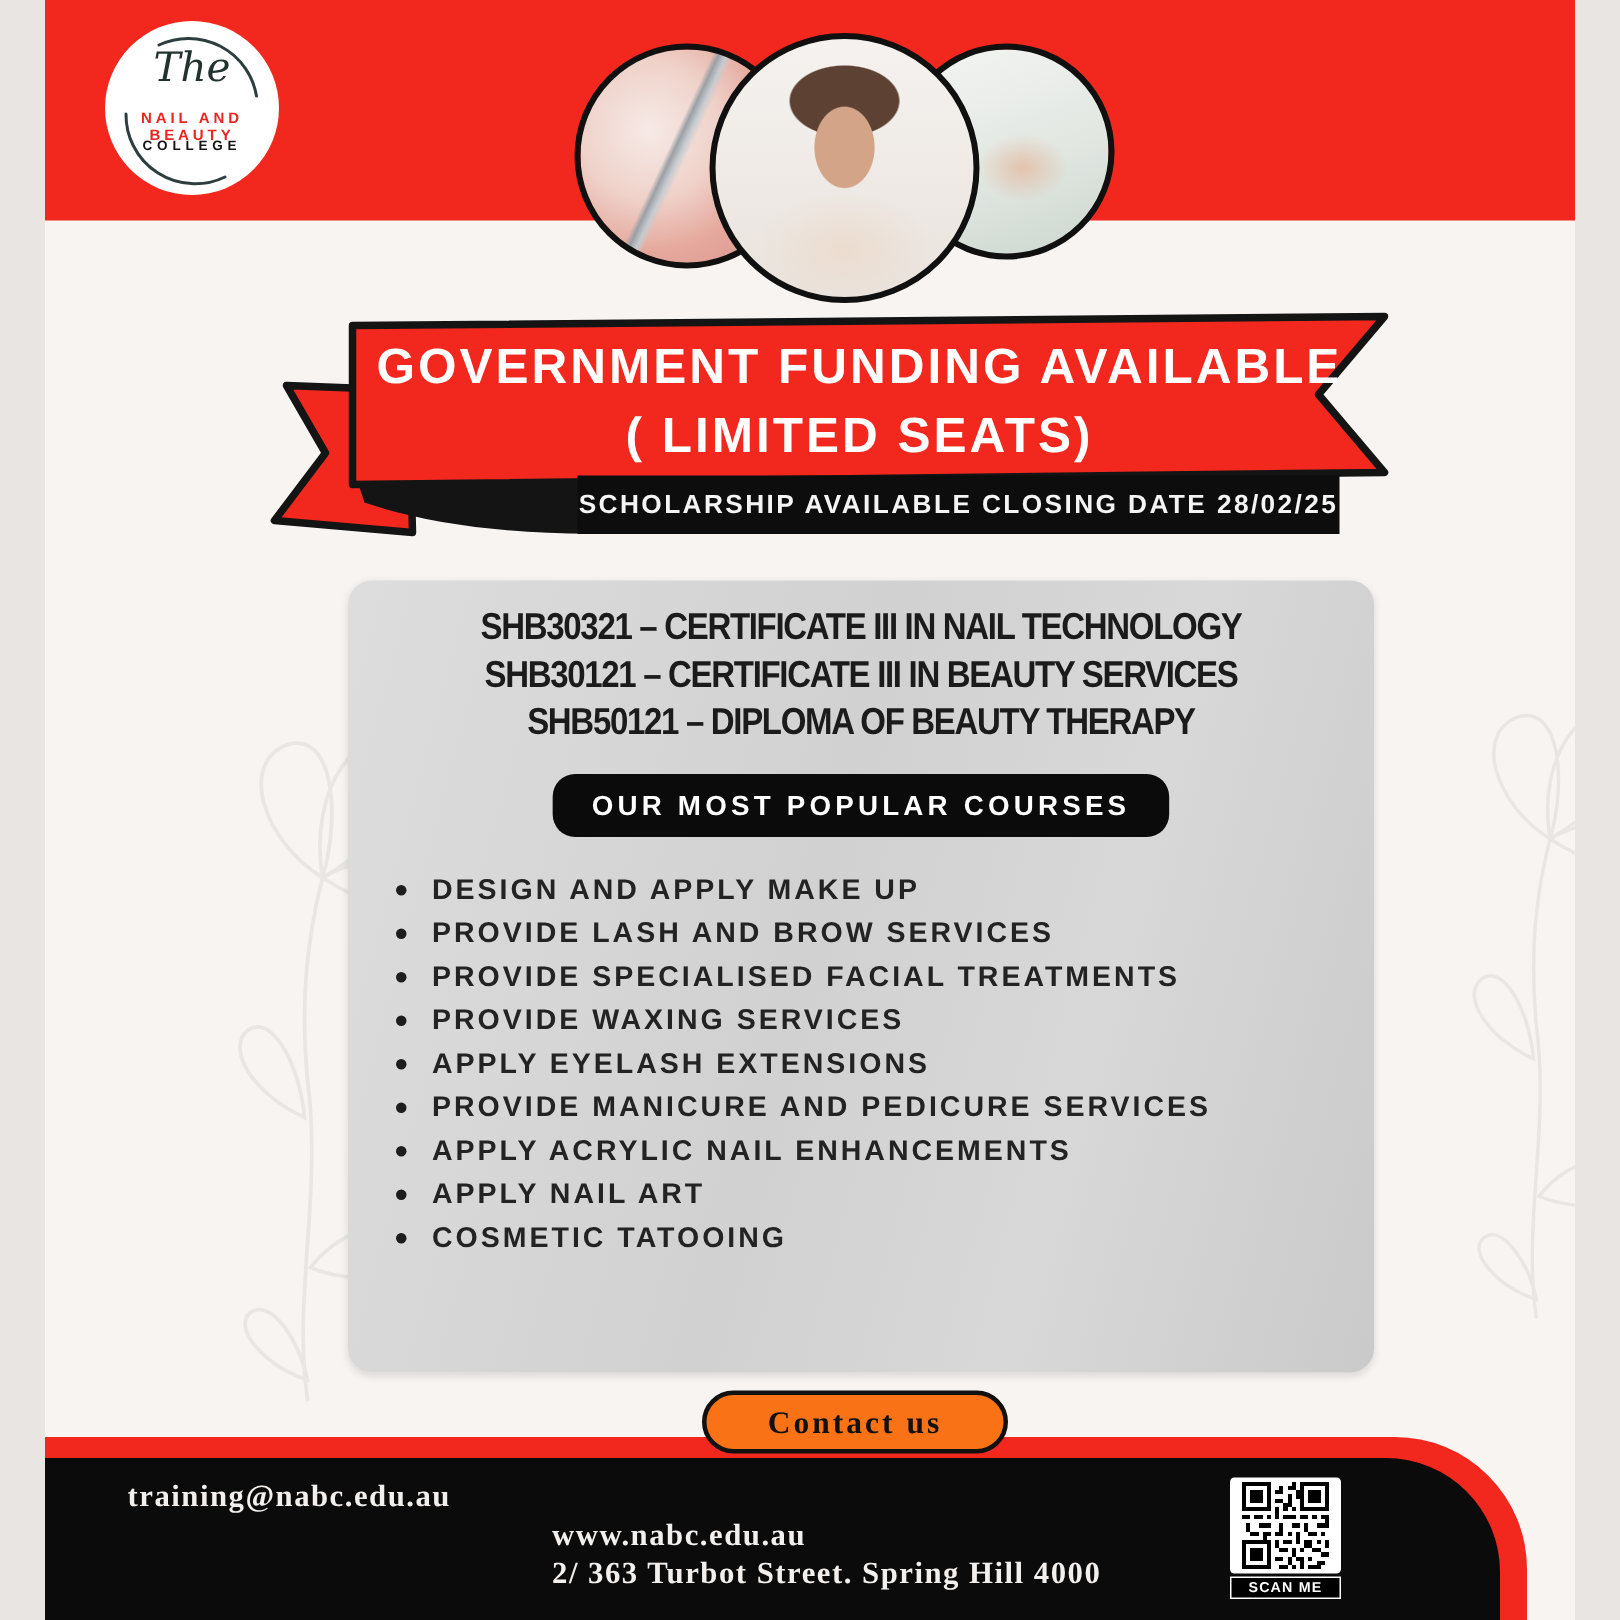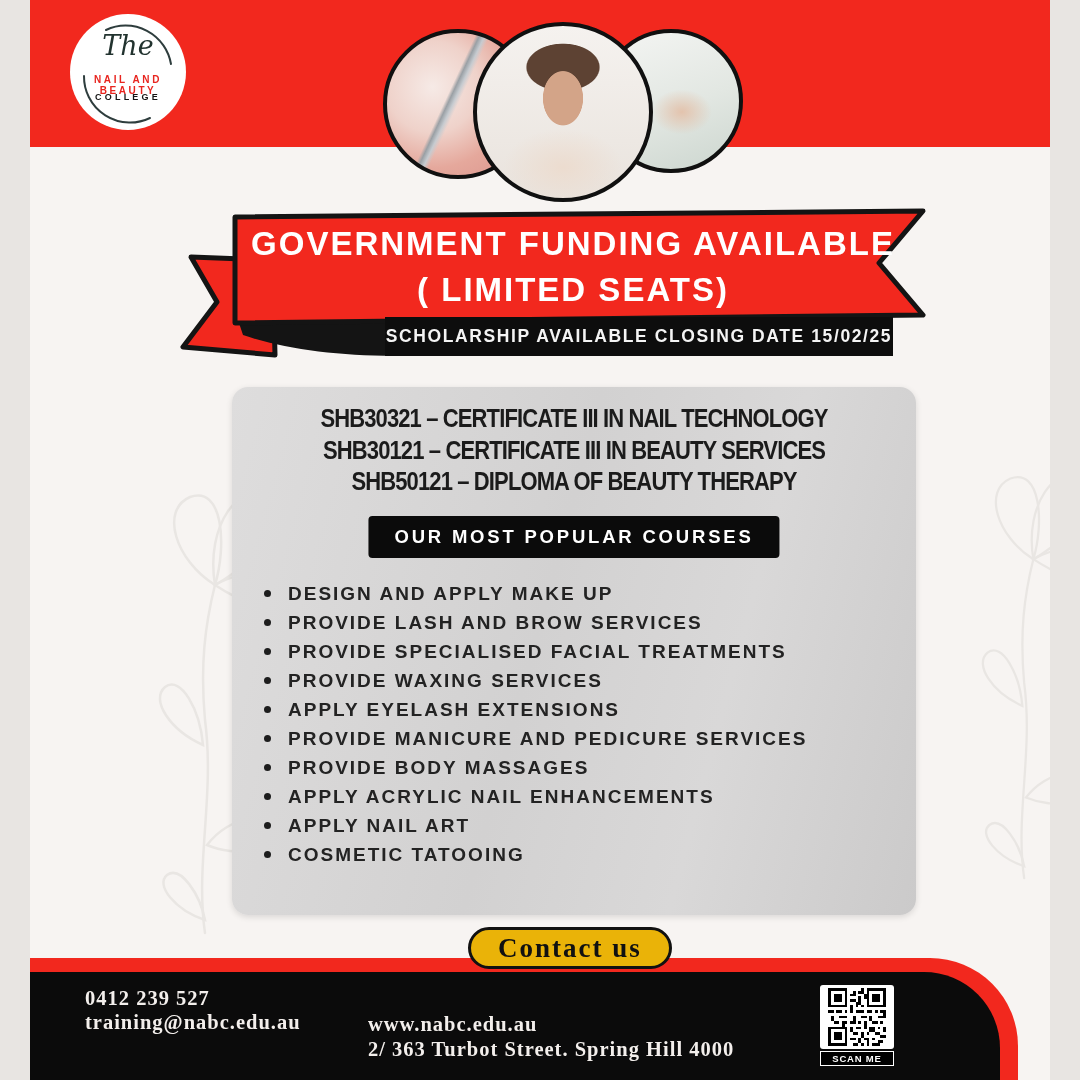--- a/index.html
+++ b/index.html
@@ -43,35 +43,35 @@
     display:flex;align-items:center;justify-content:center;}
   
   .panel{position:absolute;left:202px;top:387px;width:684px;height:528px;border-radius:16px;z-index:2;
     background:linear-gradient(105deg,#dedddd 0%,#d2d1d1 45%,#d9d8d8 70%,#cbcaca 100%);
     box-shadow:0 2px 6px rgba(0,0,0,0.12);}
   .course-lines{position:absolute;left:0;top:16px;width:100%;text-align:center;
     color:#1b1b1b;font-weight:bold;font-size:25px;line-height:31.5px;letter-spacing:-1px;
     transform:scaleX(0.88);transform-origin:center top;}
   .popular-pill{position:absolute;left:50%;top:129px;transform:translateX(-50%);
     background:#0b0b0b;color:#fff;height:42px;line-height:42px;padding:0 26px;
-    border-radius:4px;font-size:18.5px;font-weight:bold;letter-spacing:2.8px;white-space:nowrap;}
+    border-radius:15px;font-size:18.5px;font-weight:bold;letter-spacing:2.8px;white-space:nowrap;}
   .bullets{position:absolute;left:32px;top:192px;margin:0;padding:0;list-style:none;}
   .bullets li{display:flex;align-items:center;height:29px;
     color:#232323;font-size:19px;font-weight:bold;letter-spacing:2px;white-space:nowrap;}
   .bullets li::before{content:"";width:7px;height:7px;border-radius:50%;background:#1d1d1d;
     margin-right:17px;flex:0 0 auto;}
   
   .floral{position:absolute;z-index:1;}
   .floral-left{left:25px;top:465px;}
   .floral-right{left:875px;top:405px;}
   
   .contact-pill{position:absolute;left:540px;top:948px;transform:translate(-50%,-50%);z-index:10;
-    width:204px;height:42px;background:#eab308;border:3px solid #111;border-radius:23px;
+    width:204px;height:42px;background:#f97316;border:3px solid #111;border-radius:23px;
     display:flex;align-items:center;justify-content:center;
-    font-family:"Liberation Serif",serif;font-weight:bold;font-size:27px;letter-spacing:2px;color:#111;}
+    font-family:"Liberation Serif",serif;font-weight:bold;font-size:21px;letter-spacing:2px;color:#111;}
   .footer-red{position:absolute;left:0;top:958px;width:988px;height:122px;background:#f2281e;
     border-top-right-radius:88px;z-index:3;}
   .footer-black{position:absolute;left:0;top:972px;width:970px;height:108px;background:#0b0b0b;
     border-top-right-radius:76px;z-index:4;}
   .footer-text{position:absolute;z-index:6;color:#f3efec;
     font-family:"Liberation Serif",serif;font-weight:bold;font-size:20.5px;letter-spacing:1px;}
   .footer-col-left{left:55px;top:986px;line-height:24px;}
   .footer-col-mid{left:338px;top:1012px;line-height:25px;}
   .qr-box{position:absolute;left:790px;top:985px;width:74px;height:64px;background:#fff;border-radius:3px;
     z-index:6;display:flex;align-items:center;justify-content:center;}
@@ -106,37 +106,36 @@
 
     <polygon points="95,55 16,52 42,97 8,142 100,150 98,70" fill="#f2281e" stroke="#141414" stroke-width="5" stroke-linejoin="round"></polygon>
 
     <path d="M62,112 C180,96 330,98 432,112 C330,158 160,162 68,130 Z" fill="#141414"></path>
 
     <path d="M60,12 L748,6 L704,58 L748,110 L60,118 Z" fill="#f2281e" stroke="#141414" stroke-width="5" stroke-linejoin="round"></path>
     <text x="398" y="50" font-size="33" text-anchor="middle">GOVERNMENT FUNDING AVAILABLE</text>
     <text x="398" y="96" font-size="33" text-anchor="middle">( LIMITED SEATS)</text>
   </svg>
 
-  <div class="sub-banner">SCHOLARSHIP AVAILABLE CLOSING DATE 15/02/25</div>
+  <div class="sub-banner">SCHOLARSHIP AVAILABLE CLOSING DATE 28/02/25</div>
 
   <div class="panel">
     <div class="course-lines">
       <div>SHB30321 – CERTIFICATE III IN NAIL TECHNOLOGY</div>
       <div>SHB30121 – CERTIFICATE III IN BEAUTY SERVICES</div>
       <div>SHB50121 – DIPLOMA OF BEAUTY THERAPY</div>
     </div>
     <div class="popular-pill">OUR MOST POPULAR COURSES</div>
     <ul class="bullets">
       <li>DESIGN AND APPLY MAKE UP</li>
       <li>PROVIDE LASH AND BROW SERVICES</li>
       <li>PROVIDE SPECIALISED FACIAL TREATMENTS</li>
       <li>PROVIDE WAXING SERVICES</li>
       <li>APPLY EYELASH EXTENSIONS</li>
       <li>PROVIDE MANICURE AND PEDICURE SERVICES</li>
-      <li>PROVIDE BODY MASSAGES</li>
       <li>APPLY ACRYLIC NAIL ENHANCEMENTS</li>
       <li>APPLY NAIL ART</li>
       <li>COSMETIC TATOOING</li>
     </ul>
   </div>
 
   <svg width="0" height="0" style="position:absolute">
     <defs>
       <g id="floral-art" fill="none" stroke="#e9e6e3" stroke-width="2.5" stroke-linecap="round">
         <path d="M150,468 C140,400 160,330 150,255 C145,200 150,160 160,120"></path>
@@ -155,21 +154,20 @@
   <svg class="floral floral-right" width="220" height="510" viewBox="20 -20 240 500">
       <use href="#floral-art"></use>
     </svg>
 
   <div class="footer-red"></div>
   <div class="footer-black"></div>
 
   <div class="contact-pill">Contact us</div>
 
   <div class="footer-text footer-col-left">
-    <div>0412 239 527</div>
     <div>training@nabc.edu.au</div>
   </div>
   <div class="footer-text footer-col-mid">
     <div>www.nabc.edu.au</div>
     <div>2/ 363 Turbot Street. Spring Hill 4000</div>
   </div>
 
   <div class="qr-box">
     <svg width="58" height="58" viewBox="0 0 21 21" shape-rendering="crispEdges">
       <g fill="#000">

